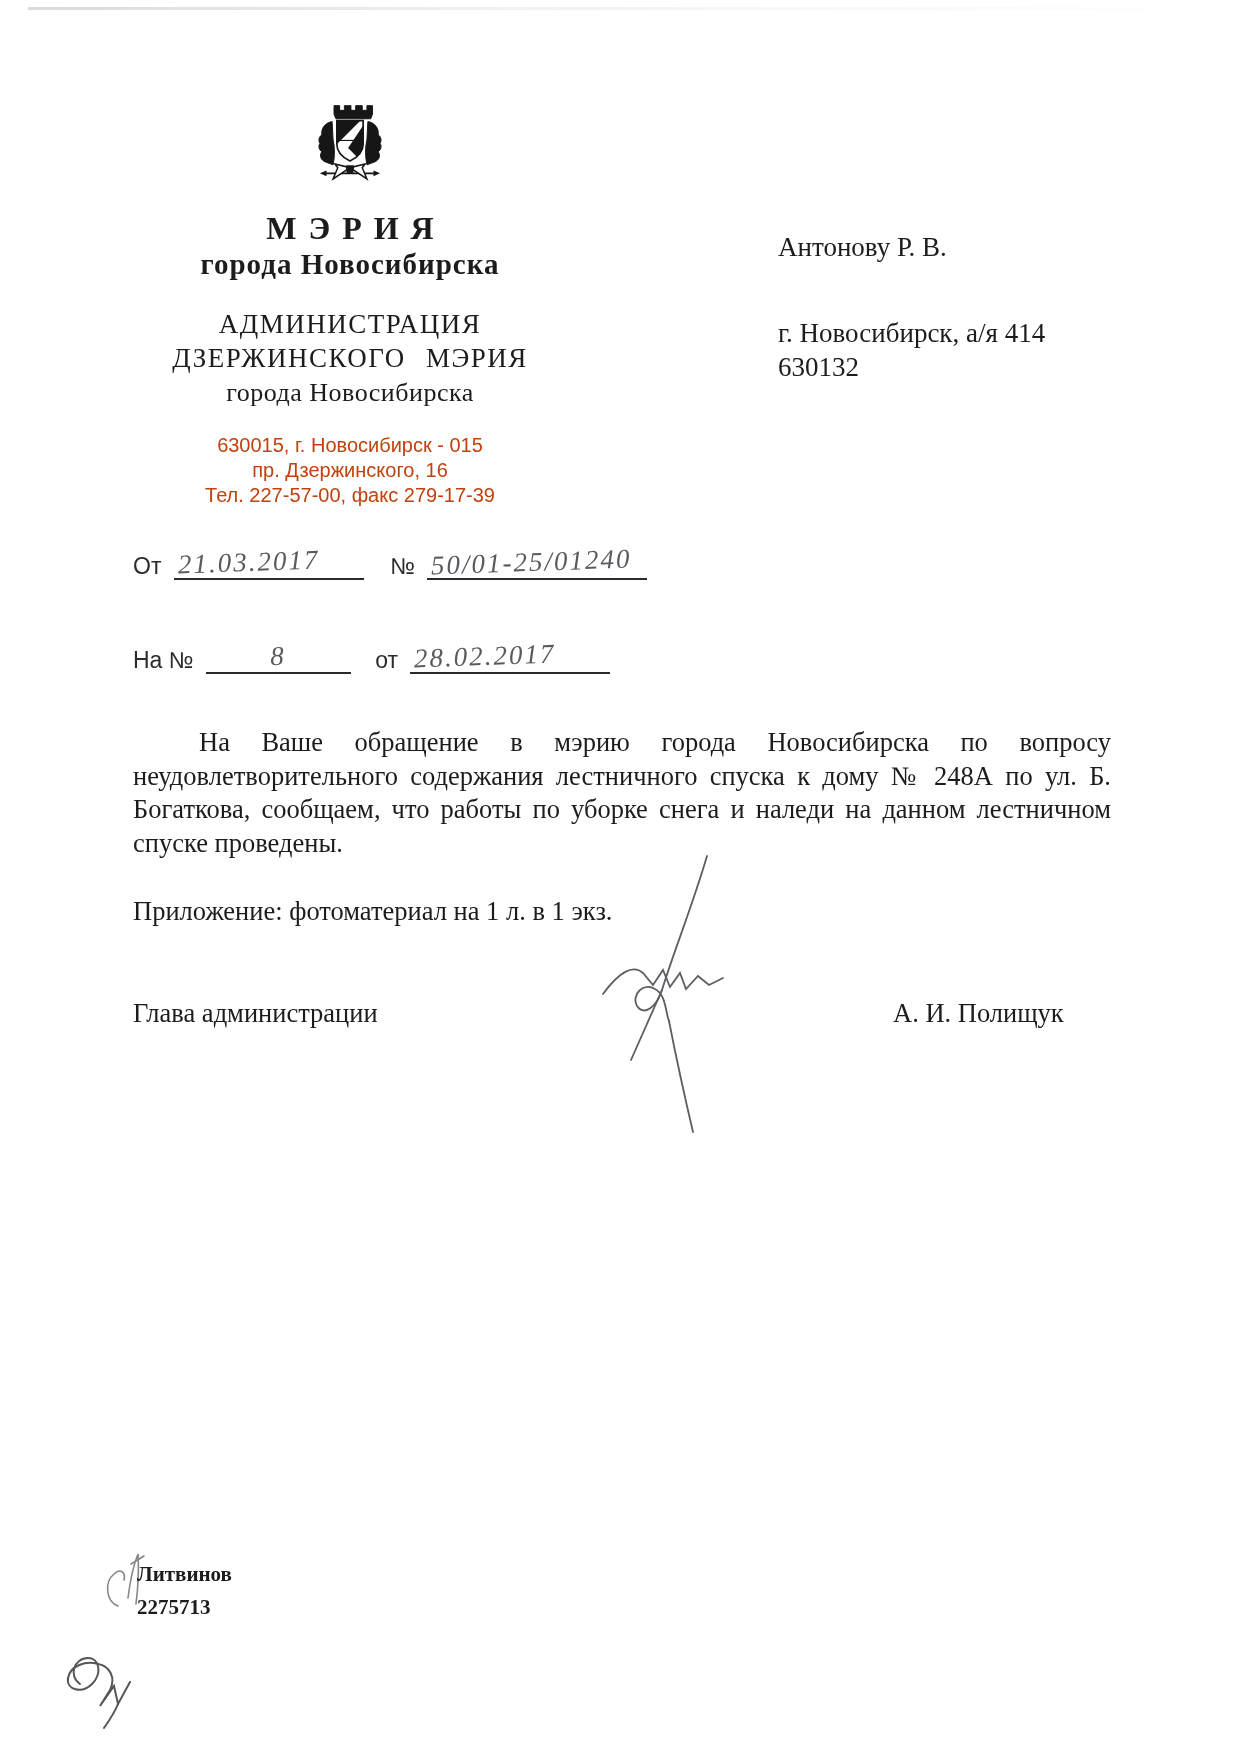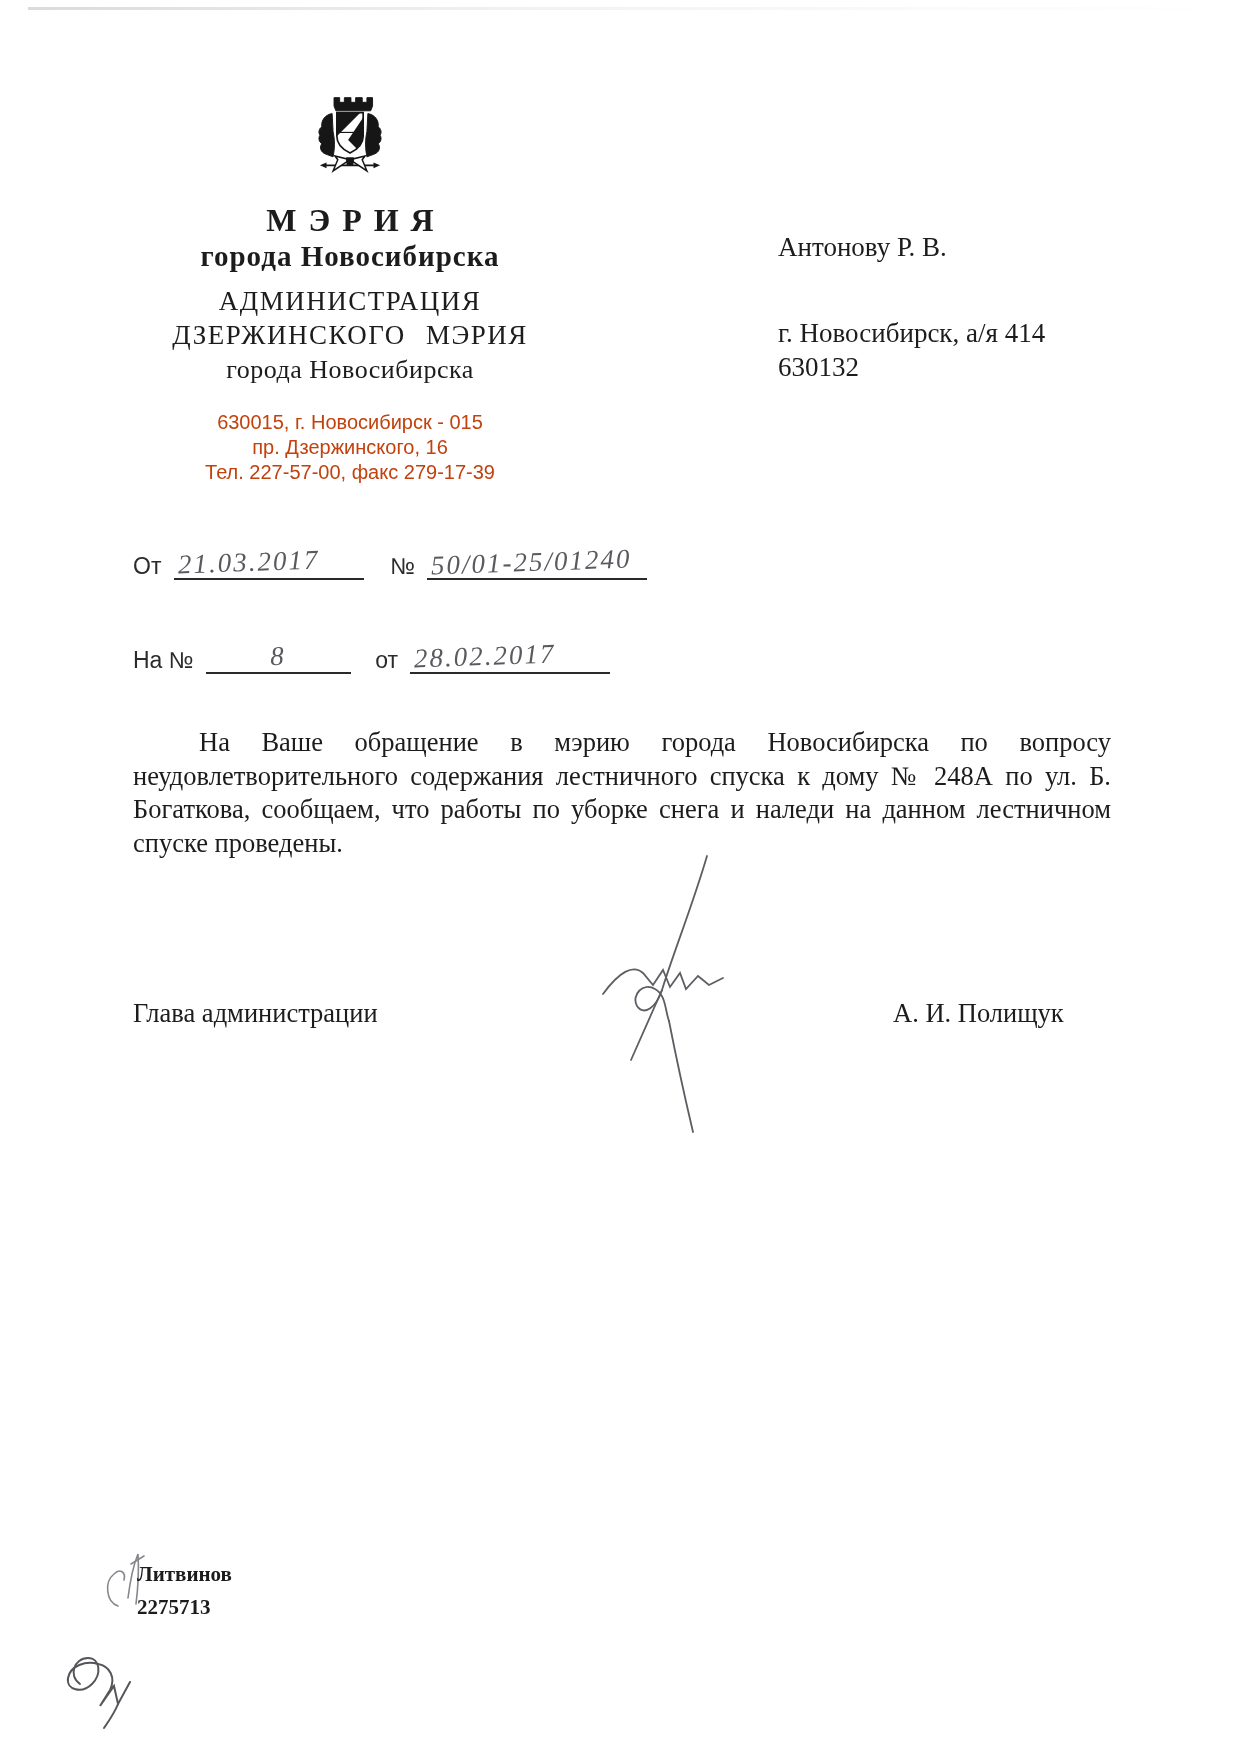--- a/index.html
+++ b/index.html
@@ -7,25 +7,25 @@
     position:relative; width:1240px; height:1754px; margin:0 auto;
     background:#ffffff; overflow:hidden;
     font-family:"Liberation Serif", serif; color:#1c1c1c;
   }
   .scan-edge-top {
     position:absolute; top:7px; left:28px; width:1212px; height:3px;
     background:linear-gradient(90deg,#bdbdbd,#e6e6e6 40%,#f6f6f6 75%,transparent);
     opacity:.55;
   }
   
-  .letterhead { position:absolute; left:118px; top:92px; width:464px; text-align:center; }
+  .letterhead { position:absolute; left:118px; top:100px; width:464px; text-align:center; }
   .emblem { display:inline-block; }
   .org      { font-size:32px; font-weight:bold; letter-spacing:12px; margin-top:12px; text-indent:12px; }
   .org-sub  { font-size:29px; font-weight:bold; letter-spacing:1px; margin-top:1px; }
-  .dept     { font-size:27px; margin-top:11px; letter-spacing:1.5px; line-height:34px; }
+  .dept     { font-size:27px; margin-top:26px; letter-spacing:1.5px; line-height:34px; }
   .dept2    { word-spacing:12px; }
   .dept3    { font-size:26px; letter-spacing:.5px; line-height:36px; }
   .lh-addr  { font-family:"Liberation Sans", sans-serif; font-size:20px; color:#c2410c; margin-top:22px; line-height:25px; }
   
   .recipient { position:absolute; left:778px; top:230px; width:390px; font-size:27px; line-height:34px; }
   .recipient .name { margin-bottom:52px; }
   
   .ref { position:absolute; left:133px; font-family:"Liberation Sans", sans-serif; font-size:23px; color:#2b2b2b; }
   .ref-row1 { top:548px; }
   .ref-row2 { top:602px;margin-top:40px; }
@@ -121,20 +121,21 @@
     <span class="blank" style="width:145px;">
       <span class="hand hand-center">8</span>
     </span>
     <span style="margin-left:12px;">от</span>
     <span class="blank" style="width:200px;">
       <span class="hand">28.02.2017</span>
     </span>
   </div>
 
   <div class="body-par">На Ваше обращение в мэрию города Новосибирска по вопросу неудовлетворительного содержания лестничного спуска к дому № 248А по ул. Б. Богаткова, сообщаем, что работы по уборке снега и наледи на данном лестничном спуске проведены.</div>
+  <div class="attachment">Приложение: фотоматериал на 1 л. в 1 экз.</div>
 
   <div class="sign-title">Глава администрации</div>
 
   <svg class="sign-stroke" width="180" height="285" viewBox="0 0 180 285" aria-hidden="true">
     <g fill="none" stroke="#5d5e63" stroke-width="1.8" stroke-linecap="round">
       <path d="M122 4 C108 52 88 102 77 138 C71 156 59 164 52 154 C46 143 58 130 70 137 C81 143 80 158 84 169"></path>
       <path d="M77 138 L46 208"></path>
       <path d="M18 142 C34 120 48 112 58 121 L68 133 L78 118 L85 135 L95 121 L101 137 L113 124 L124 133 L138 126"></path>
       <path d="M84 169 C92 210 100 246 108 280"></path>
     </g>

